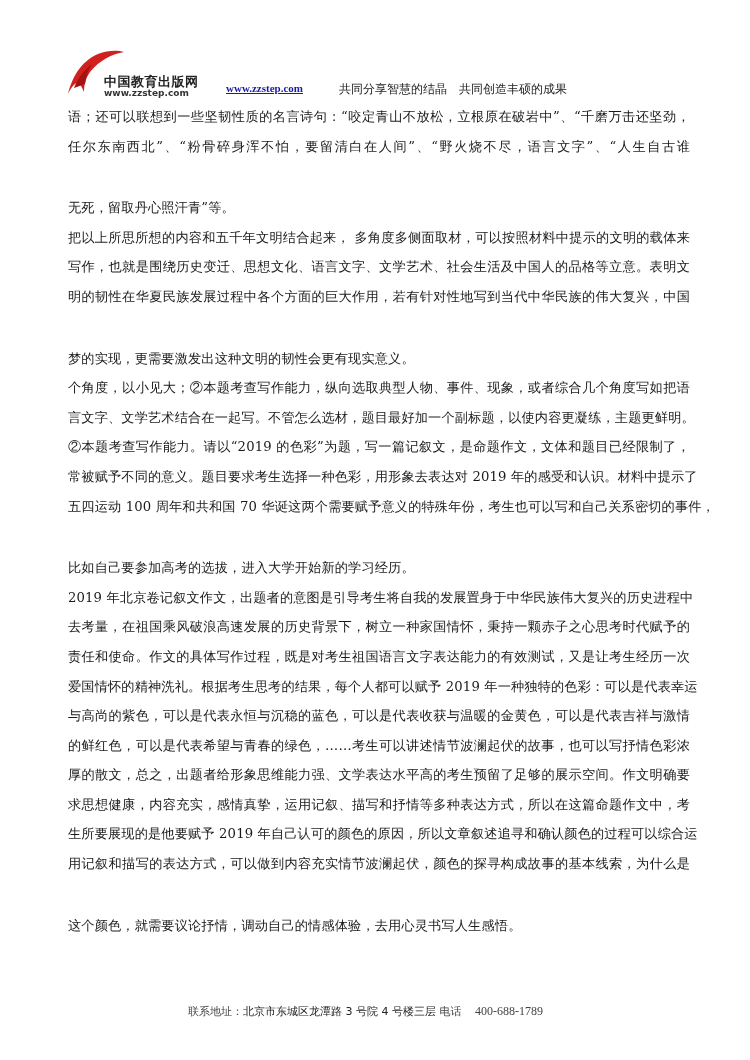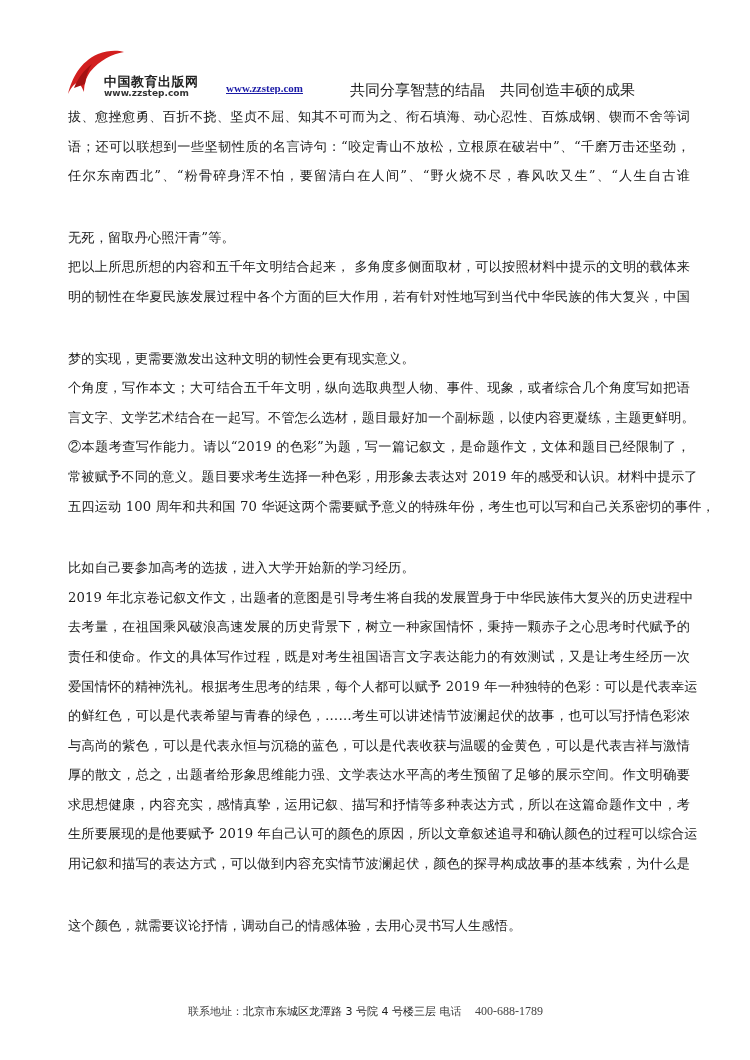--- a/index.html
+++ b/index.html
@@ -7,21 +7,21 @@
          font-family: "DejaVu Serif", "Liberation Serif", serif; color: #1a1a1a; }
   .header { position: absolute; left: 66px; top: 48px; width: 640px; height: 52px; }
   .logo { position: absolute; left: 0; top: 0; width: 150px; height: 50px; }
   .logo svg { position: absolute; left: 0; top: 0; }
   .logo-cn { position: absolute; left: 38px; top: 25px; font-size: 13px; font-weight: bold;
              font-family: "DejaVu Sans", sans-serif; color: #222; letter-spacing: 0.5px; }
   .logo-url { position: absolute; left: 38px; top: 40px; font-size: 9px; font-weight: bold;
               font-family: "DejaVu Sans", sans-serif; color: #333; }
   .site-link { position: absolute; left: 160px; top: 34px; font-size: 11px; color: #1a1aa6;
                text-decoration: underline; font-weight: bold; font-family: "Liberation Serif", serif; }
-  .slogan { position: absolute; left: 284px; top: 33px; font-size: 15px; color: #222;
+  .slogan { position: absolute; left: 273px; top: 33px; font-size: 12px; color: #222;
             font-family: "DejaVu Sans", sans-serif; word-spacing: 10px; }
   .content { position: absolute; left: 68px; top: 102px; width: 622px; }
   .line { font-size: 13.2px; line-height: 29.6px; height: 29.6px; white-space: nowrap;
           text-align: justify; text-align-last: justify; letter-spacing: 0.15px; }
   .line.last { text-align-last: left; margin-top: 32px; }
   .footer { position: absolute; left: 188px; top: 1004px; font-size: 11px; color: #444;
             font-family: "DejaVu Sans", sans-serif; white-space: nowrap; }
   .footer .addr { color: #222; }
   .footer .tel-label { }
   .footer .tel { margin-left: 10px; font-family: "Liberation Serif", serif; font-size: 12px; }
@@ -37,45 +37,45 @@
     </svg>
     <span class="logo-cn">中国教育出版网</span>
     <span class="logo-url">www.zzstep.com</span>
   </div>
   <a class="site-link">www.zzstep.com</a>
   <span class="slogan">共同分享智慧的结晶　共同创造丰硕的成果</span>
 </div>
 
 <div class="content">
   <div>
-    <div class="line">拔、愈挫愈勇、百折不挠、坚贞不屈、知其不可而为之、衔石填海、动心忍性、百炼成钢、锲而不舍等词</div>
     <div class="line">语；还可以联想到一些坚韧性质的名言诗句：“咬定青山不放松，立根原在破岩中”、“千磨万击还坚劲，</div>
-    <div class="line">任尔东南西北”、“粉骨碎身浑不怕，要留清白在人间”、“野火烧不尽，春风吹又生”、“人生自古谁</div>
+    <div class="line">任尔东南西北”、“粉骨碎身浑不怕，要留清白在人间”、“野火烧不尽，语言文字”、“人生自古谁</div>
     <div class="line last">无死，留取丹心照汗青”等。</div>
   </div>
   <div>
     <div class="line">把以上所思所想的内容和五千年文明结合起来，  多角度多侧面取材，可以按照材料中提示的文明的载体来</div>
+    <div class="line">写作，也就是围绕历史变迁、思想文化、语言文字、文学艺术、社会生活及中国人的品格等立意。表明文</div>
     <div class="line">明的韧性在华夏民族发展过程中各个方面的巨大作用，若有针对性地写到当代中华民族的伟大复兴，中国</div>
     <div class="line last">梦的实现，更需要激发出这种文明的韧性会更有现实意义。</div>
   </div>
   <div>
-    <div class="line">个角度，写作本文；大可结合五千年文明，纵向选取典型人物、事件、现象，或者综合几个角度写如把语</div>
+    <div class="line">个角度，以小见大；②本题考查写作能力，纵向选取典型人物、事件、现象，或者综合几个角度写如把语</div>
     <div class="line">言文字、文学艺术结合在一起写。不管怎么选材，题目最好加一个副标题，以使内容更凝练，主题更鲜明。</div>
     <div class="line">②本题考查写作能力。请以“2019 的色彩”为题，写一篇记叙文，是命题作文，文体和题目已经限制了，</div>
     <div class="line">常被赋予不同的意义。题目要求考生选择一种色彩，用形象去表达对 2019 年的感受和认识。材料中提示了</div>
     <div class="line">五四运动 100 周年和共和国 70 华诞这两个需要赋予意义的特殊年份，考生也可以写和自己关系密切的事件，</div>
     <div class="line last">比如自己要参加高考的选拔，进入大学开始新的学习经历。</div>
   </div>
   <div>
     <div class="line">2019 年北京卷记叙文作文，出题者的意图是引导考生将自我的发展置身于中华民族伟大复兴的历史进程中</div>
     <div class="line">去考量，在祖国乘风破浪高速发展的历史背景下，树立一种家国情怀，秉持一颗赤子之心思考时代赋予的</div>
     <div class="line">责任和使命。作文的具体写作过程，既是对考生祖国语言文字表达能力的有效测试，又是让考生经历一次</div>
     <div class="line">爱国情怀的精神洗礼。根据考生思考的结果，每个人都可以赋予 2019 年一种独特的色彩：可以是代表幸运</div>
+    <div class="line">与高尚的紫色，可以是代表永恒与沉稳的蓝色，可以是代表收获与温暖的金黄色，可以是代表吉祥与激情</div>
     <div class="line">的鲜红色，可以是代表希望与青春的绿色，……考生可以讲述情节波澜起伏的故事，也可以写抒情色彩浓</div>
-    <div class="line">与高尚的紫色，可以是代表永恒与沉稳的蓝色，可以是代表收获与温暖的金黄色，可以是代表吉祥与激情</div>
     <div class="line">厚的散文，总之，出题者给形象思维能力强、文学表达水平高的考生预留了足够的展示空间。作文明确要</div>
     <div class="line">求思想健康，内容充实，感情真挚，运用记叙、描写和抒情等多种表达方式，所以在这篇命题作文中，考</div>
     <div class="line">生所要展现的是他要赋予 2019 年自己认可的颜色的原因，所以文章叙述追寻和确认颜色的过程可以综合运</div>
     <div class="line">用记叙和描写的表达方式，可以做到内容充实情节波澜起伏，颜色的探寻构成故事的基本线索，为什么是</div>
     <div class="line last">这个颜色，就需要议论抒情，调动自己的情感体验，去用心灵书写人生感悟。</div>
   </div>
 </div>
 
 <div class="footer">
   <span>联系地址：</span><span class="addr">北京市东城区龙潭路 3 号院 4 号楼三层</span>

